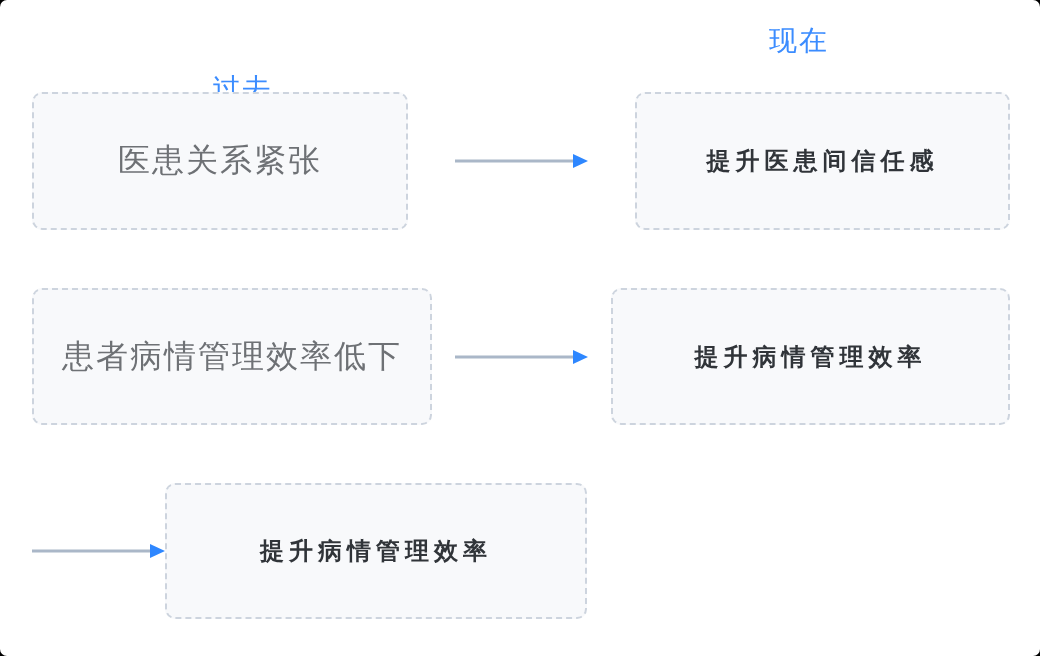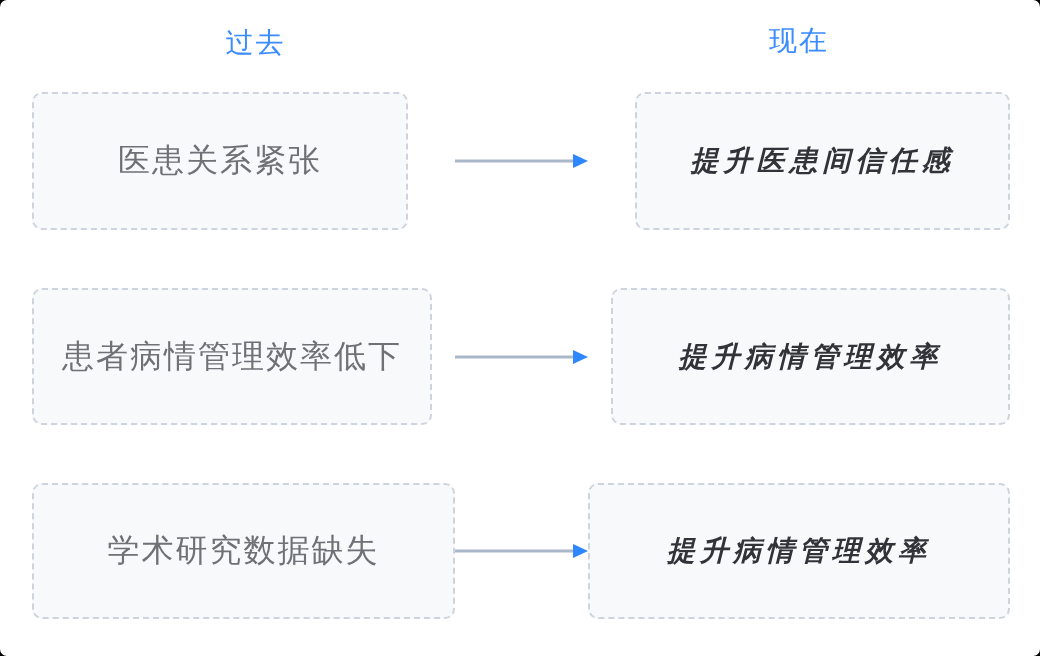--- a/index.html
+++ b/index.html
@@ -19,21 +19,21 @@
   .col-header {
     position: absolute;
     top: 26px;
     height: 34px;
     line-height: 34px;
     text-align: center;
     font-size: 28px;
     color: #3B8CFF;
     letter-spacing: 2px;
   }
-  .col-header.past   { left: 44px;  width: 423px; }
+  .col-header.past   { left: 31px;  width: 423px; margin-top: 46px; }
   .col-header.present{ left: 588px; width: 422px; font-family: Liberation Mono, monospace; }
 
   .row {
     position: absolute;
     left: 32px;
     width: 978px;
     height: 137px;
     display: flex;
     align-items: stretch;
   }
@@ -56,25 +56,24 @@
   .box .label {
     white-space: nowrap;
   }
   .box.past .label {
     font-size: 32px;
     color: #6E7175;
     letter-spacing: 2px;
     font-weight: 400;
   }
   .box.present .label {
-    font-size: 28px;
+    font-size: 24px;
     color: #303439;
     letter-spacing: 5px;
     font-weight: 700;
-    font-style: italic;
   }
 
   .arrow {
     width: 133px;
     align-self: center;
     height: 16px;
     flex: 0 0 133px;
   }
   .arrow svg { display: block; }
 </style>
@@ -110,23 +109,20 @@
         <line x1="0" y1="8" x2="119" y2="8" stroke="#AAB7C8" stroke-width="3"></line>
         <path d="M118 1 L133 8 L118 15 Z" fill="#2E87FF"></path>
       </svg>
     </div>
     <div class="box present">
       <span class="label">提升病情管理效率</span>
     </div>
   </div>
 
   <div class="row r2">
-    <div class="box past">
-      <span class="label">学术研究数据缺失</span>
-    </div>
     <div class="arrow">
       <svg width="133" height="16" viewBox="0 0 133 16">
         <line x1="0" y1="8" x2="119" y2="8" stroke="#AAB7C8" stroke-width="3"></line>
         <path d="M118 1 L133 8 L118 15 Z" fill="#2E87FF"></path>
       </svg>
     </div>
     <div class="box present">
       <span class="label">提升病情管理效率</span>
     </div>
   </div>

